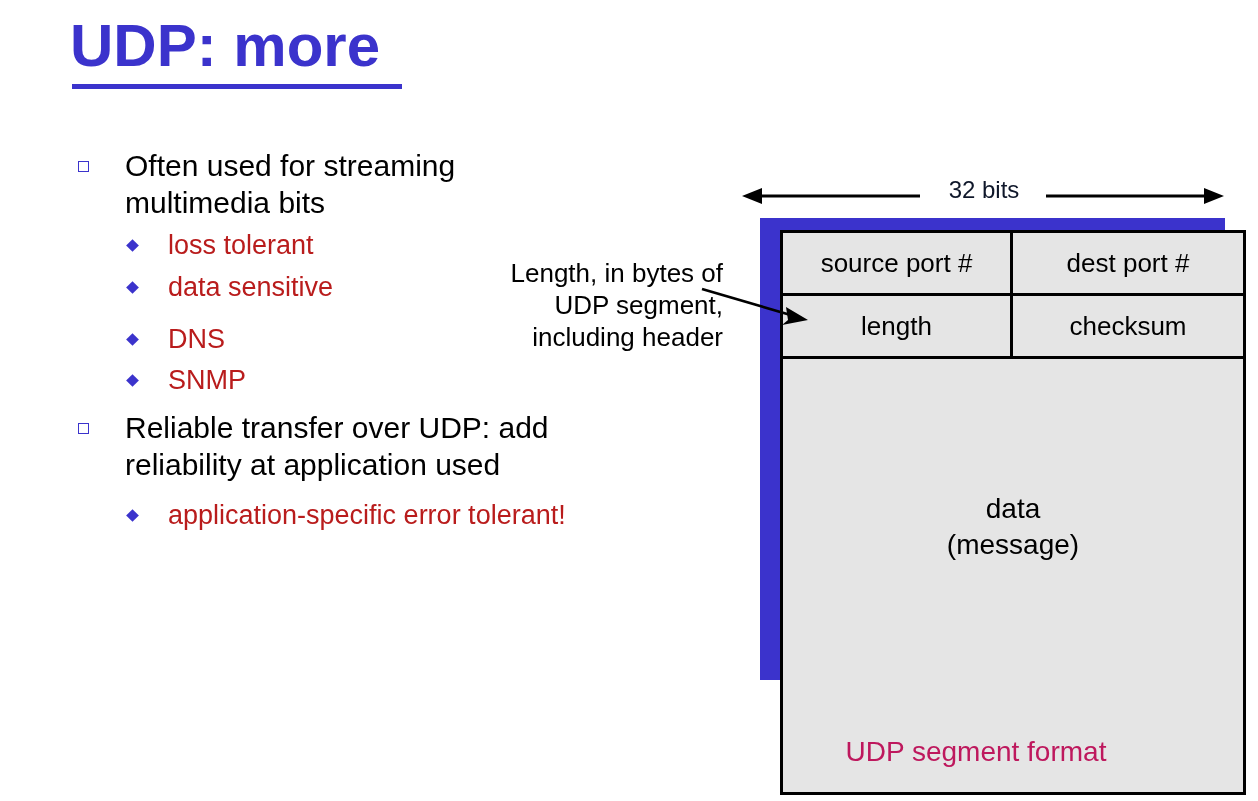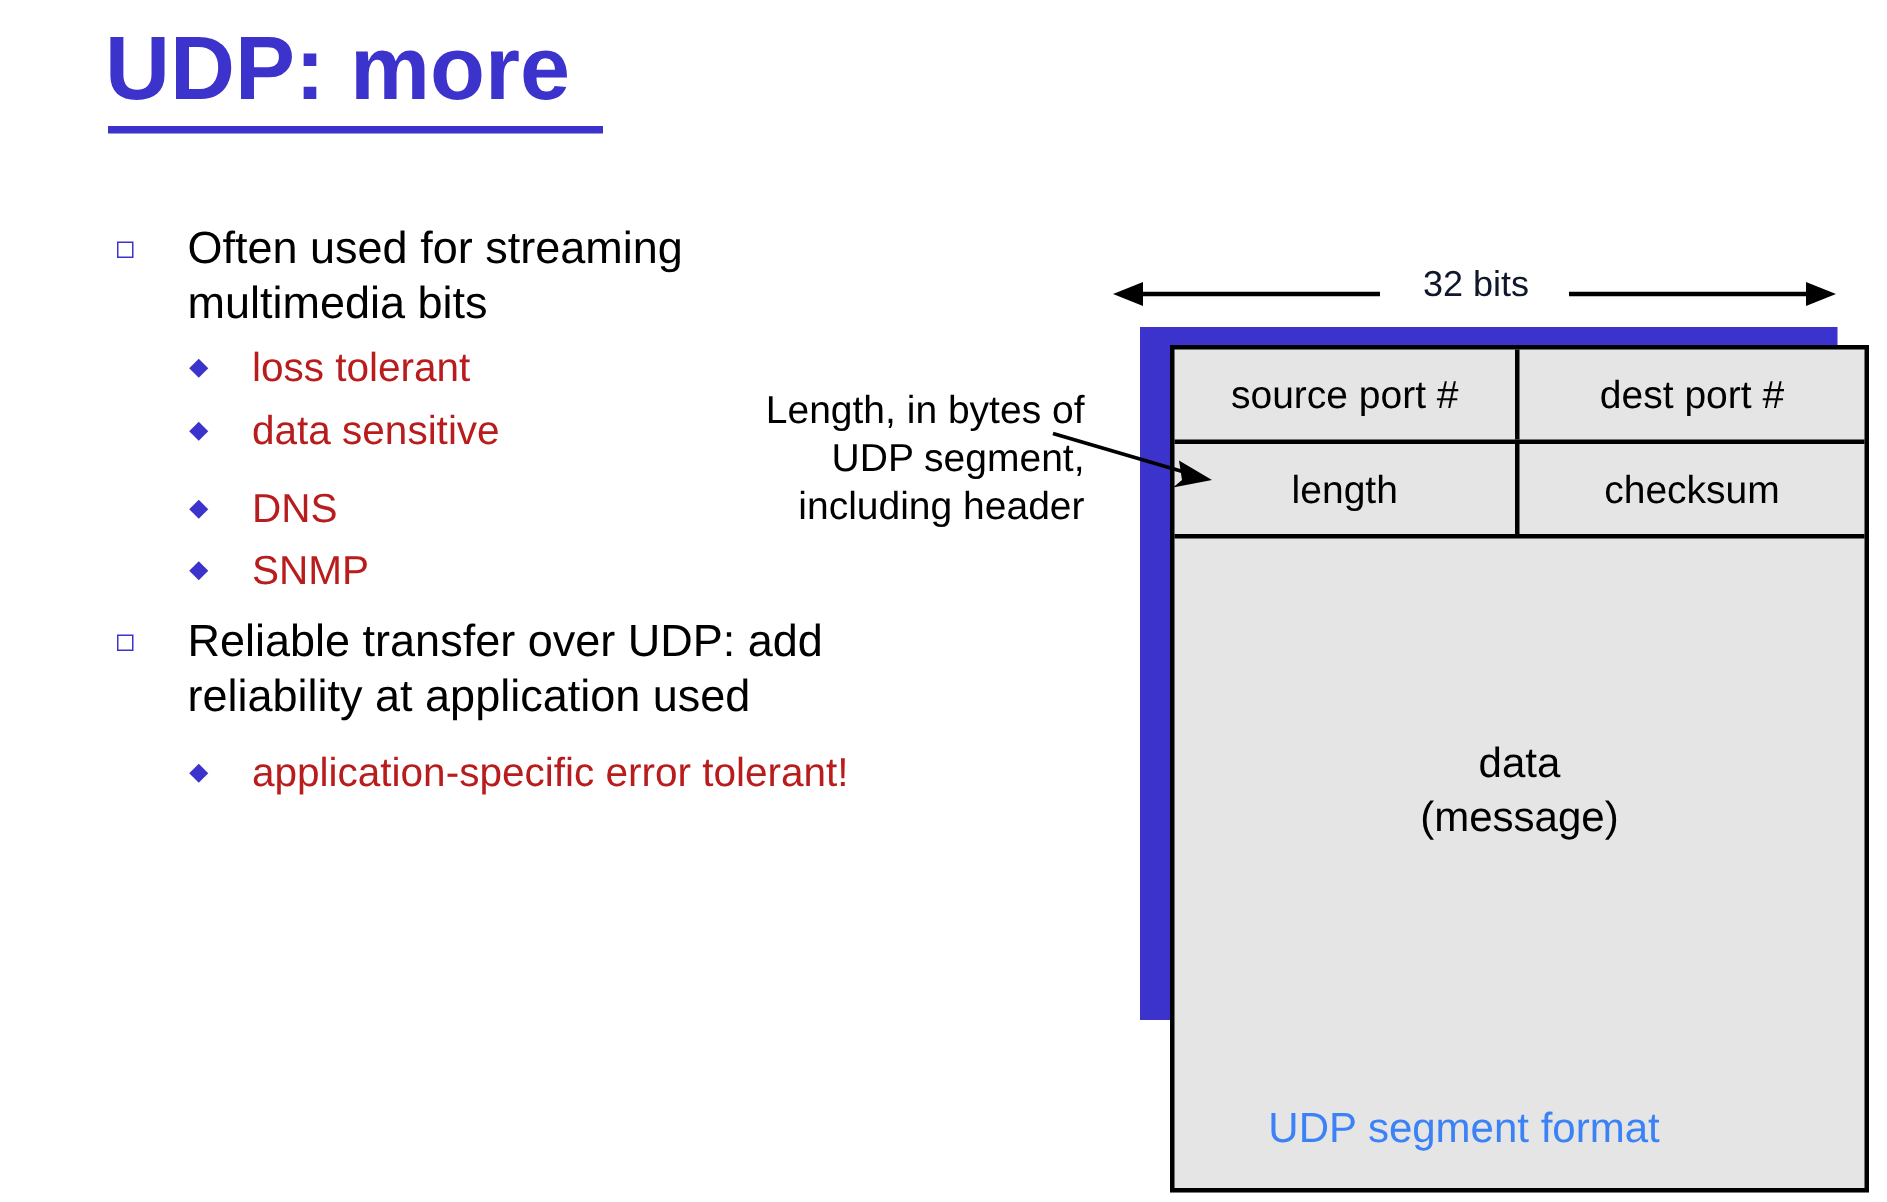--- a/index.html
+++ b/index.html
@@ -191,21 +191,21 @@
   }
 
   
   #caption {
     position: absolute;
     left: 743px;
     top: 736px;
     width: 466px;
     text-align: center;
     font-size: 28px;
-    color: #3b82f6;
+    color: #be185d;
   }
 </style>
 </head>
 <body>
 
 <div id="slide">
 
   <div id="title">UDP: more</div>
   <div id="title-underline"></div>
 

